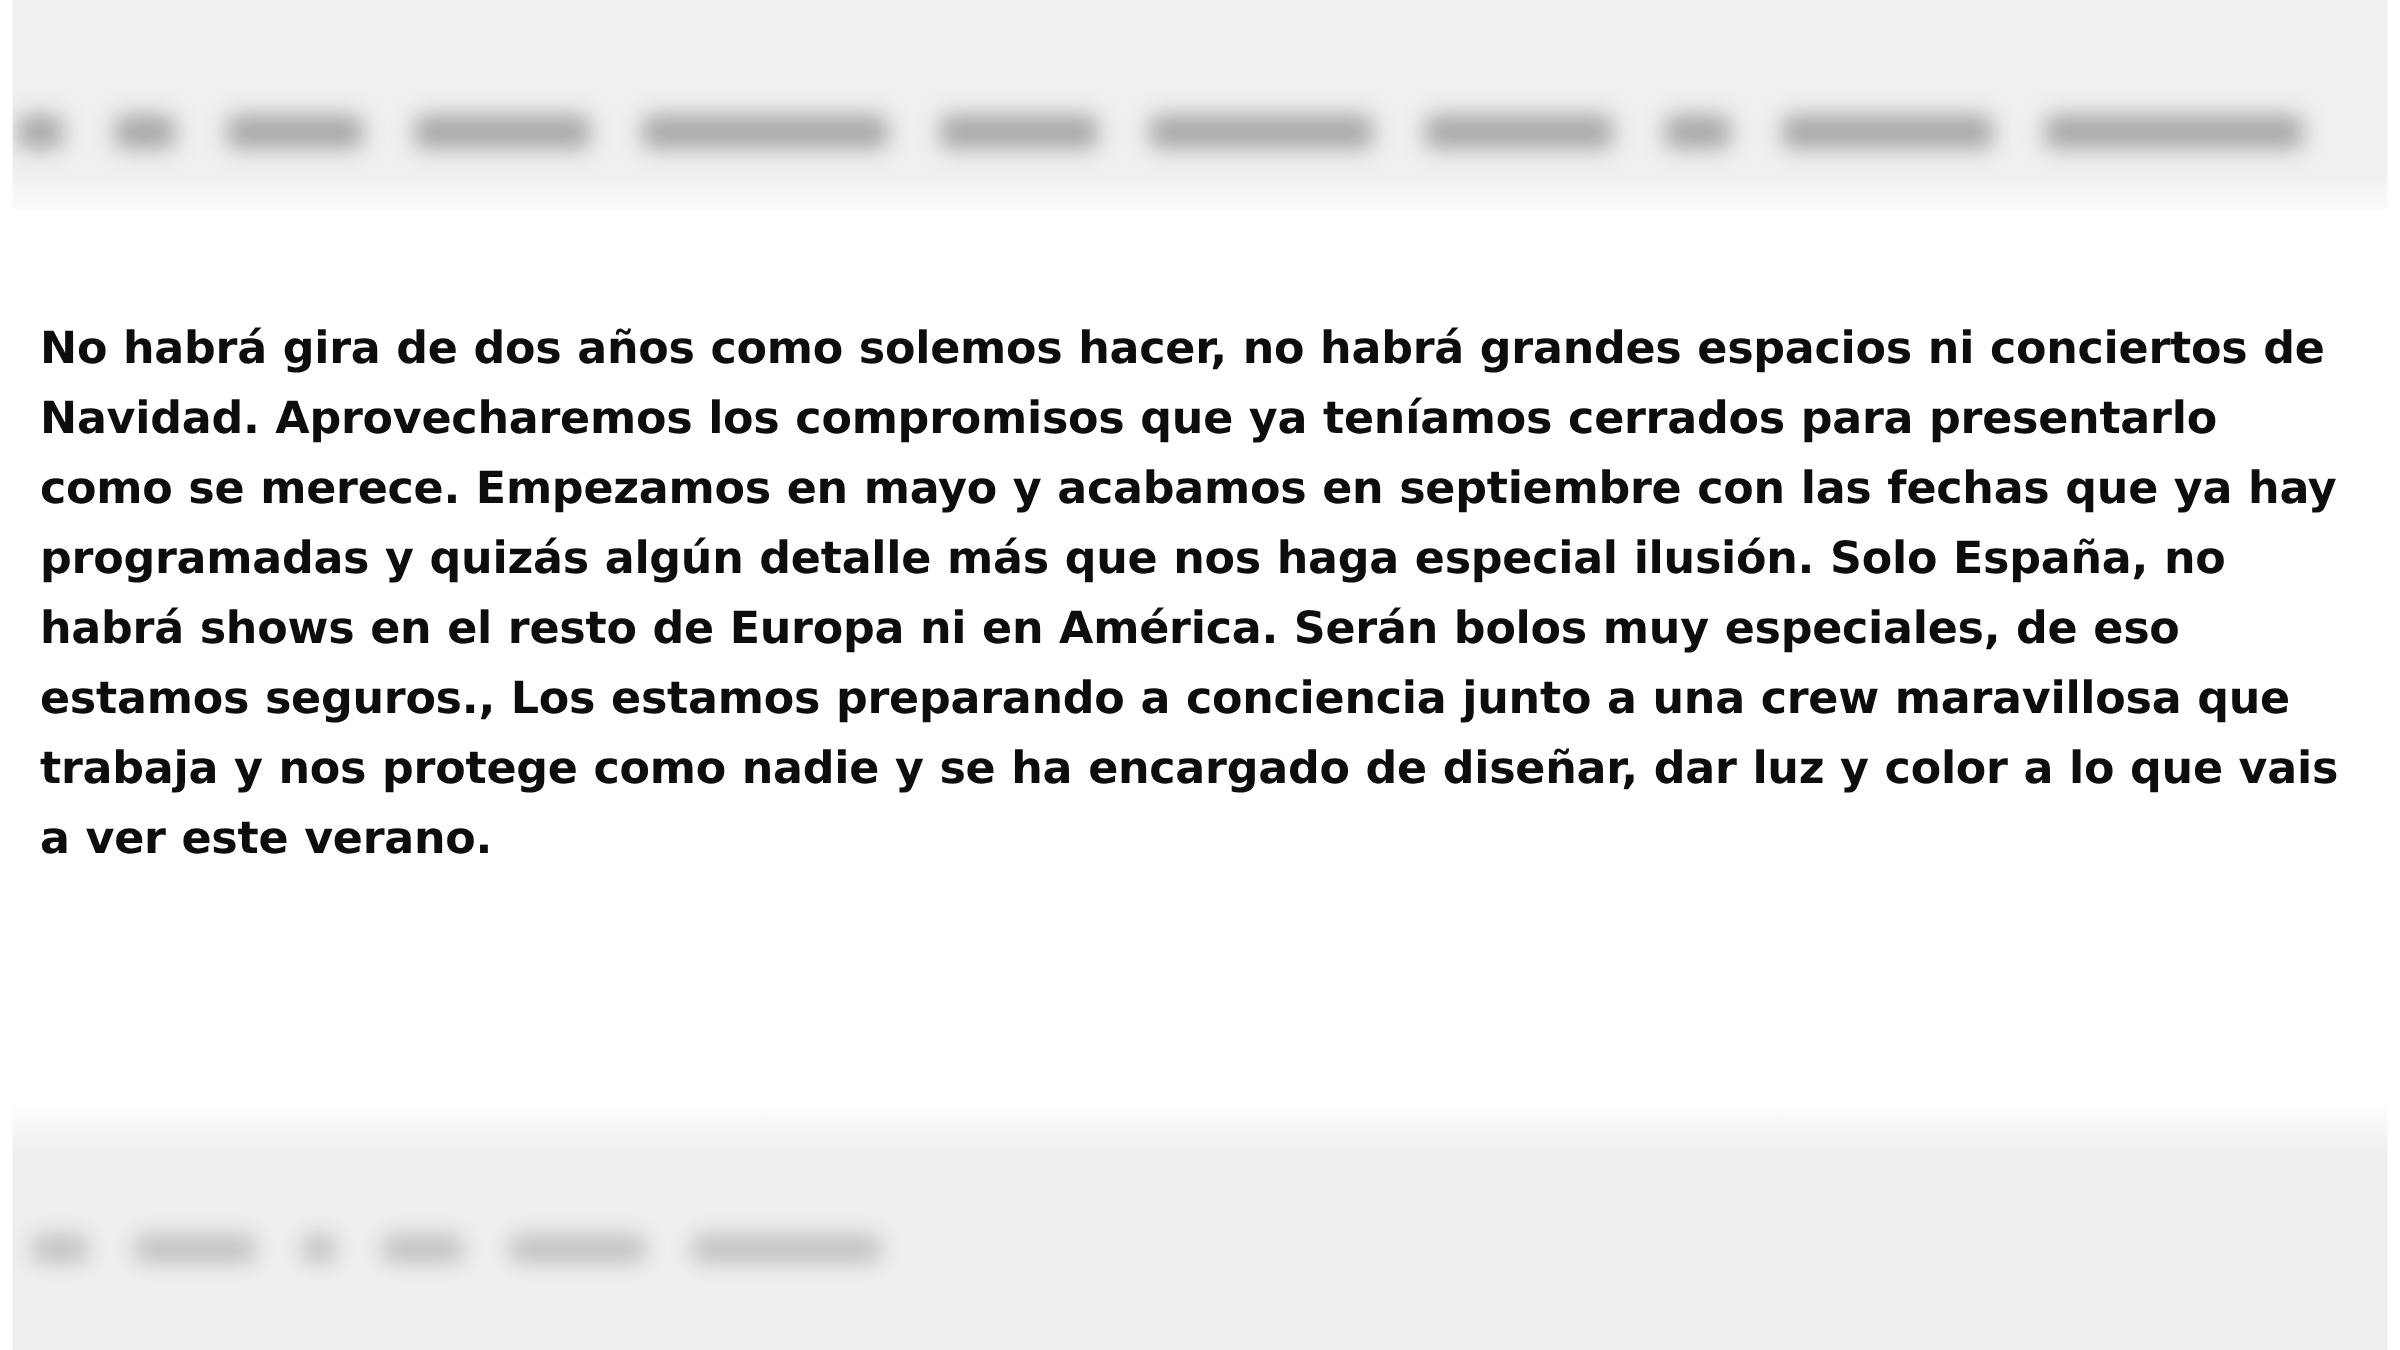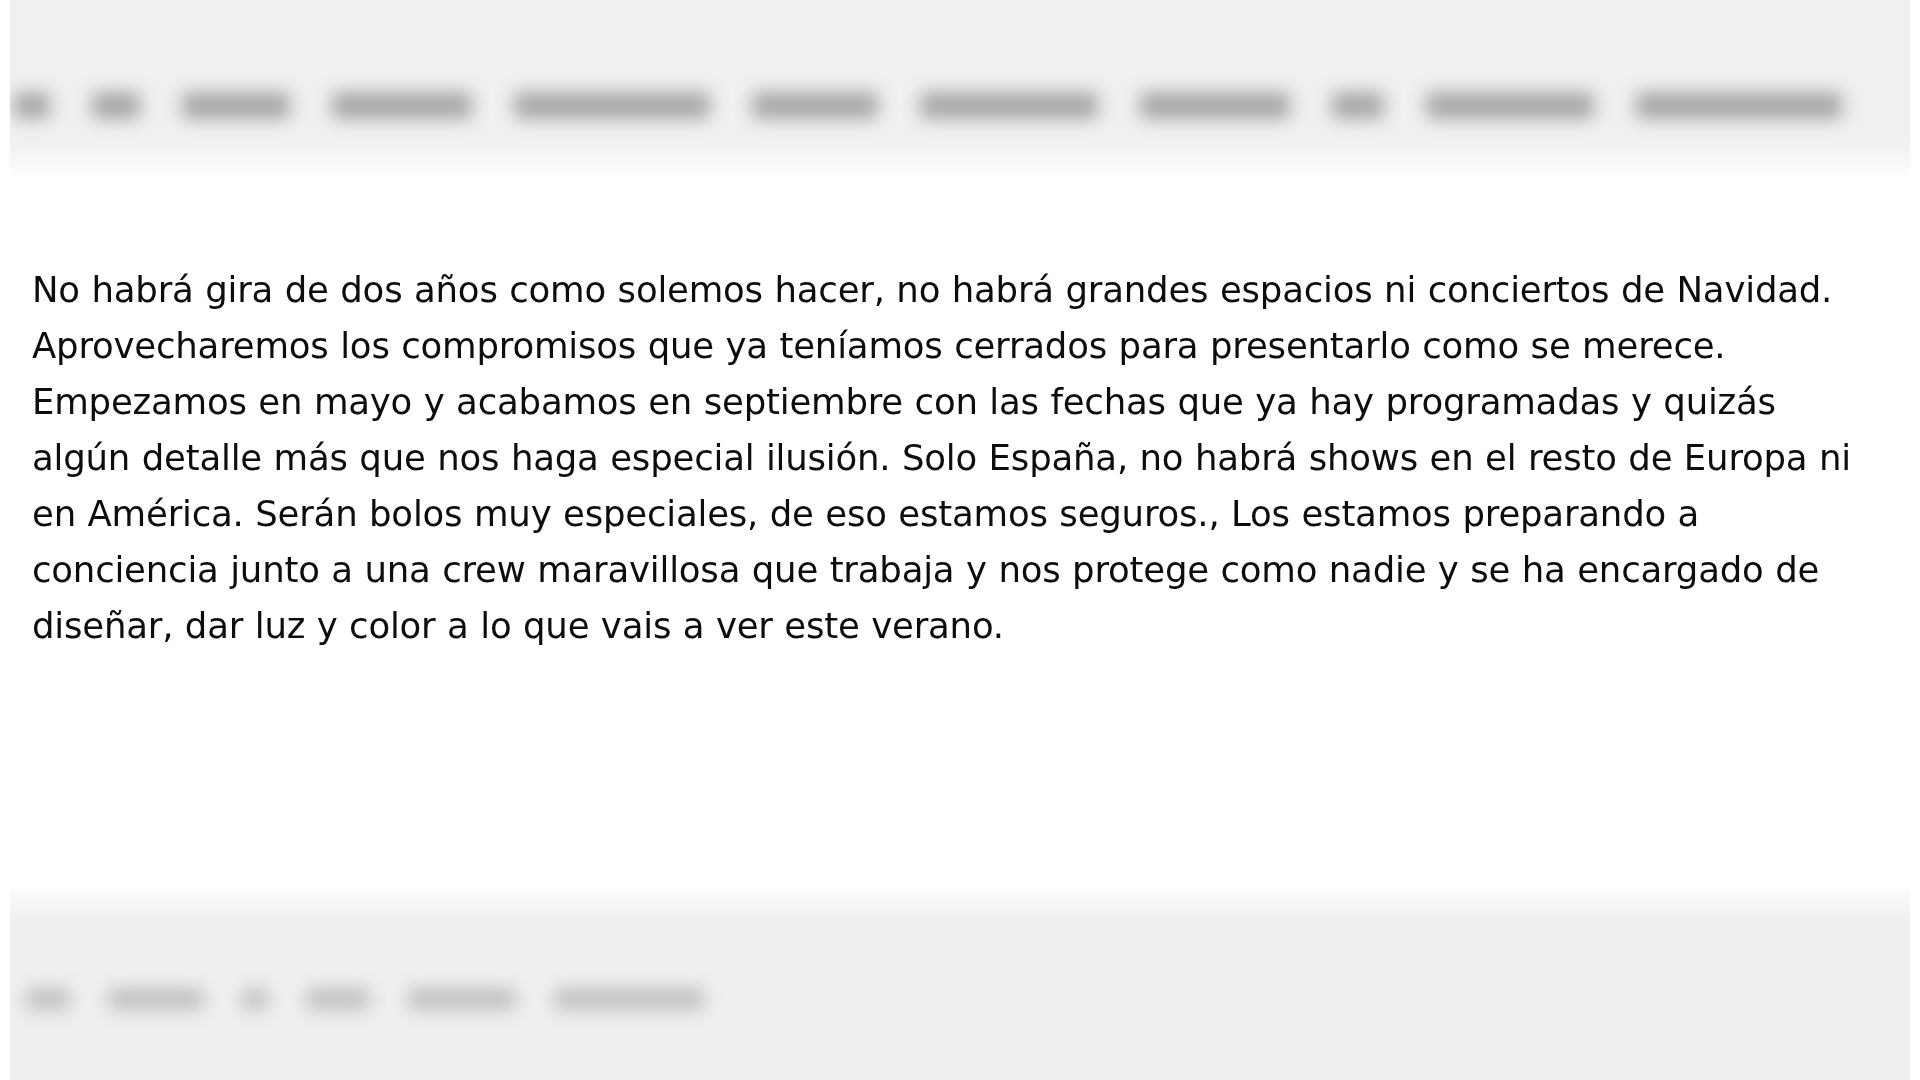--- a/index.html
+++ b/index.html
@@ -58,25 +58,26 @@
   .ghost-chunk {
     background: #8b8b8b;
     height: 27px;
     border-radius: 5px;
   }
 
   
   .content-card {
     position: absolute;
     left: 10px;
-    top: 178px;
+    top: 167px;
     width: 1900px;
     height: 712px;
     background: #ffffff;
     z-index: 5;
+    font-weight: bold;
   }
 
   .paragraph {
     position: absolute;
     left: 22px;
     top: 48px;
     width: 1845px;
     font-family: "DejaVu Sans", sans-serif;
     font-size: 35.5px;
     line-height: 56px;

